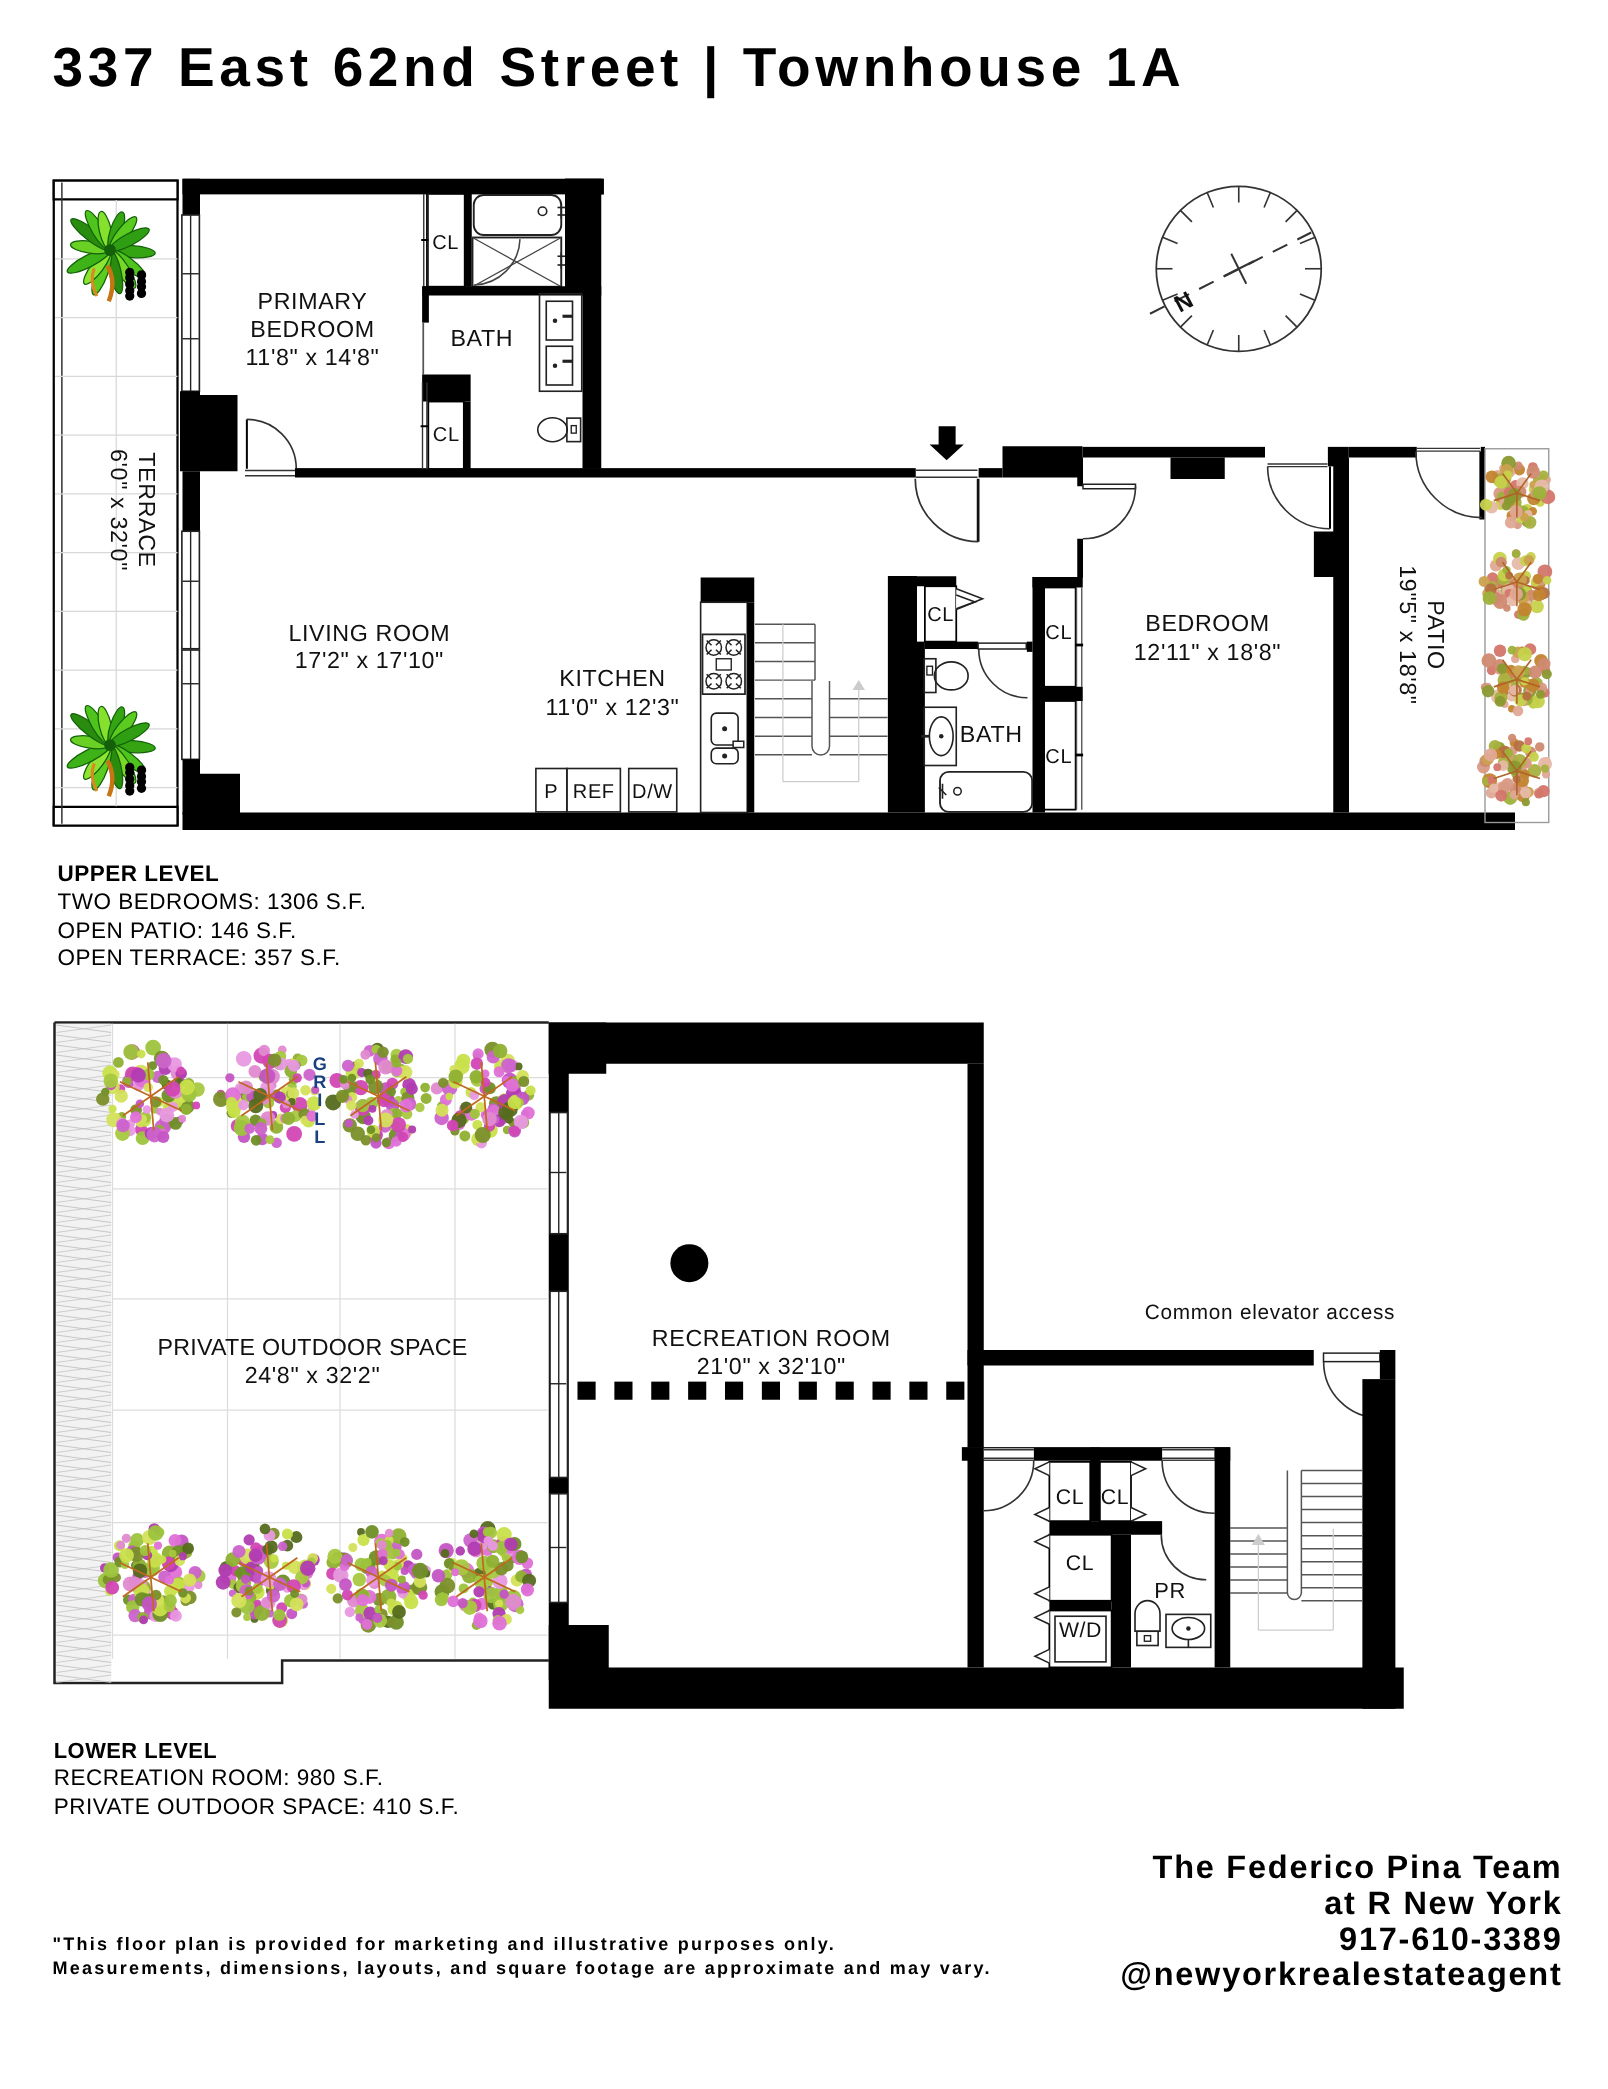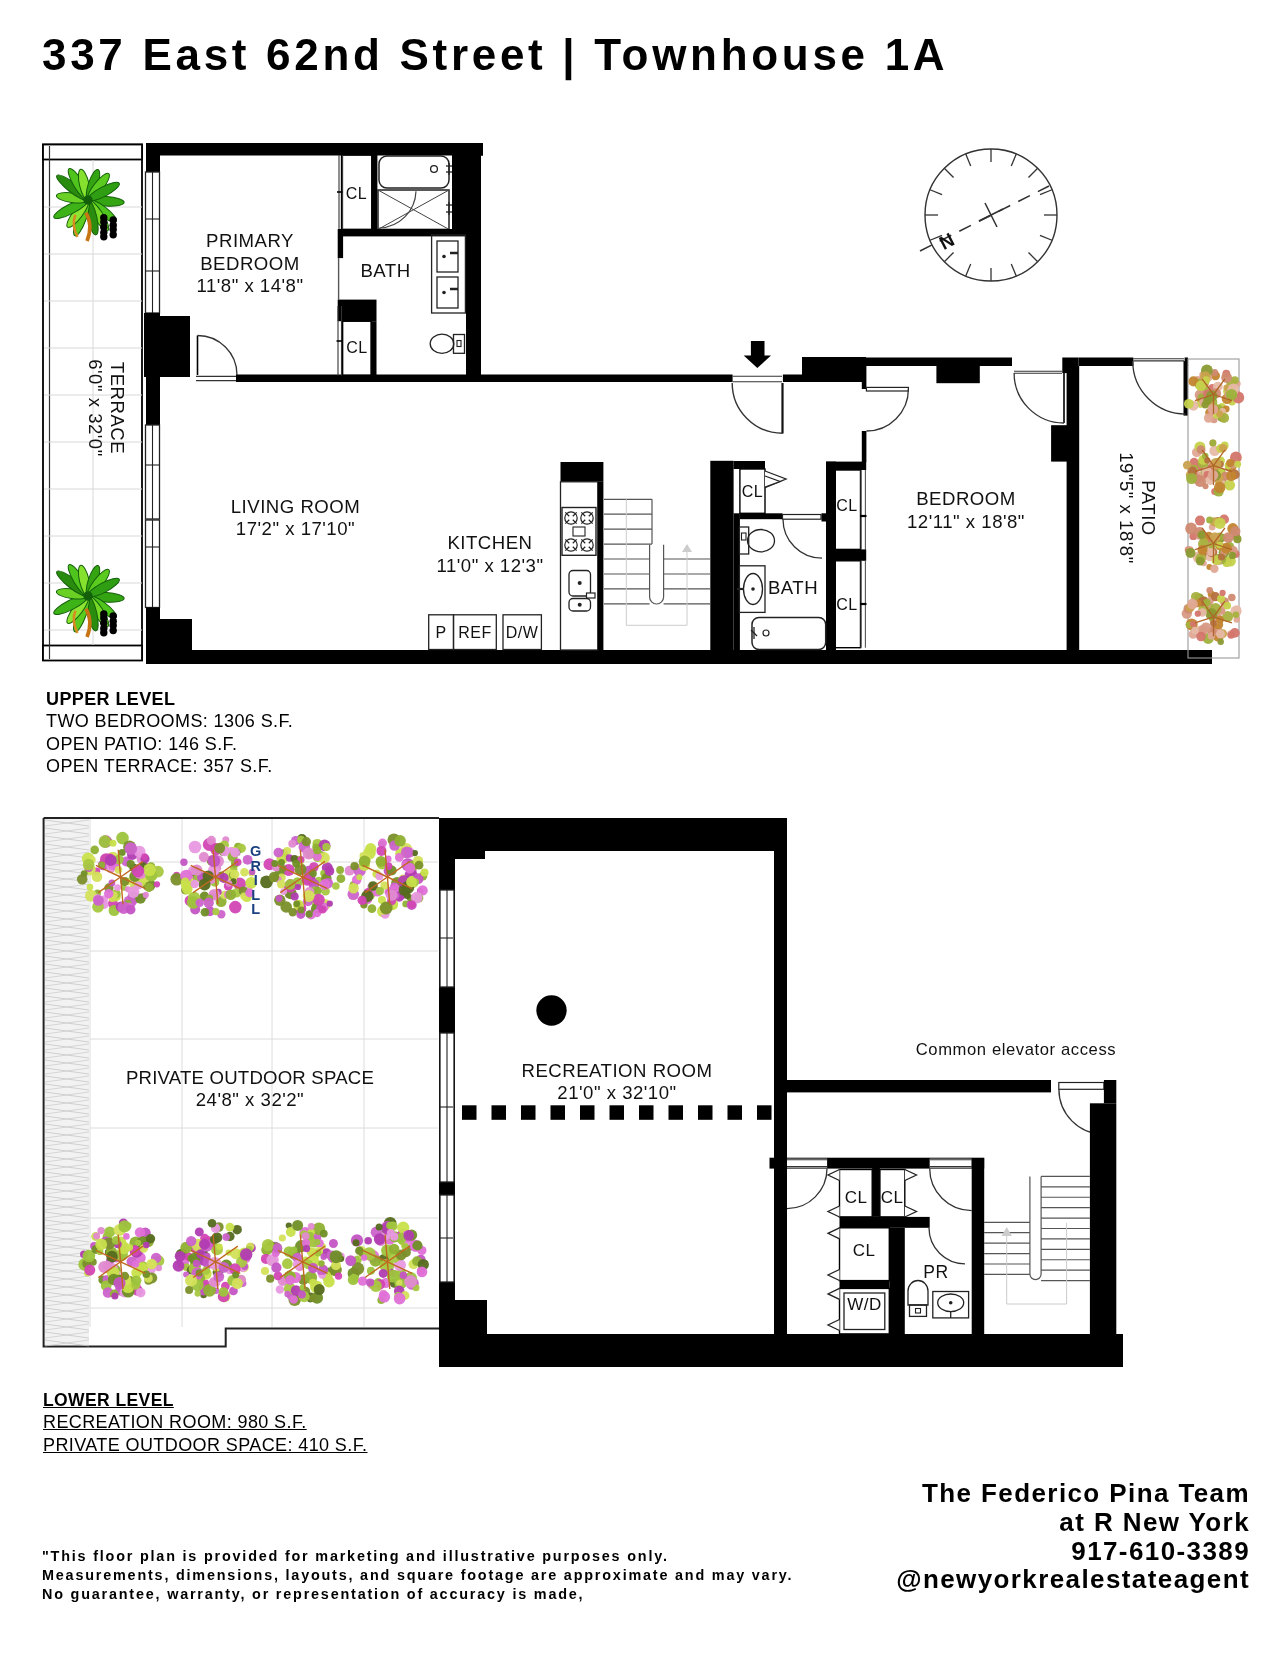--- a/index.html
+++ b/index.html
@@ -1811,30 +1811,29 @@
     <line x1="950.7" y1="1311.6" x2="950.7" y2="1317.9" stroke="#222" stroke-width="1.3"></line>
 </svg>
 
 <div class="abs" style="left:46px;top:688px;font-size:18px;line-height:22.3px;letter-spacing:0.4px;">
 <div style="font-weight:bold;font-size:18px;">UPPER LEVEL</div>
 <div>TWO BEDROOMS: 1306 S.F.</div>
 <div>OPEN PATIO: 146 S.F.</div>
 <div>OPEN TERRACE: 357 S.F.</div>
 </div>
 
-<div class="abs" style="left:43px;top:1389px;font-size:18px;line-height:22.3px;letter-spacing:0.4px;text-decoration:underline;">
+<div class="abs" style="left:43px;top:1389px;font-size:18px;line-height:22.3px;letter-spacing:0.4px;">
 <div style="font-weight:bold;font-size:17.5px;">LOWER LEVEL</div>
 <div>RECREATION ROOM: 980 S.F.</div>
 <div>PRIVATE OUTDOOR SPACE: 410 S.F.</div>
 </div>
 
 <div class="abs" style="left:42px;top:1547px;font-size:14.4px;font-weight:bold;line-height:19.2px;letter-spacing:1.8px;">
 <div>"This floor plan is provided for marketing and illustrative purposes only.</div>
 <div>Measurements, dimensions, layouts, and square footage are approximate and may vary.</div>
-<div>No guarantee, warranty, or representation of accuracy is made,</div>
 </div>
 
 <div class="abs" style="right:36px;top:1479px;font-size:26px;font-weight:bold;line-height:28.8px;text-align:right;letter-spacing:1.4px;">
 <div>The Federico Pina Team</div>
 <div>at R New York</div>
 <div>917-610-3389</div>
 <div>@newyorkrealestateagent</div>
 </div>
 
 </body></html>

